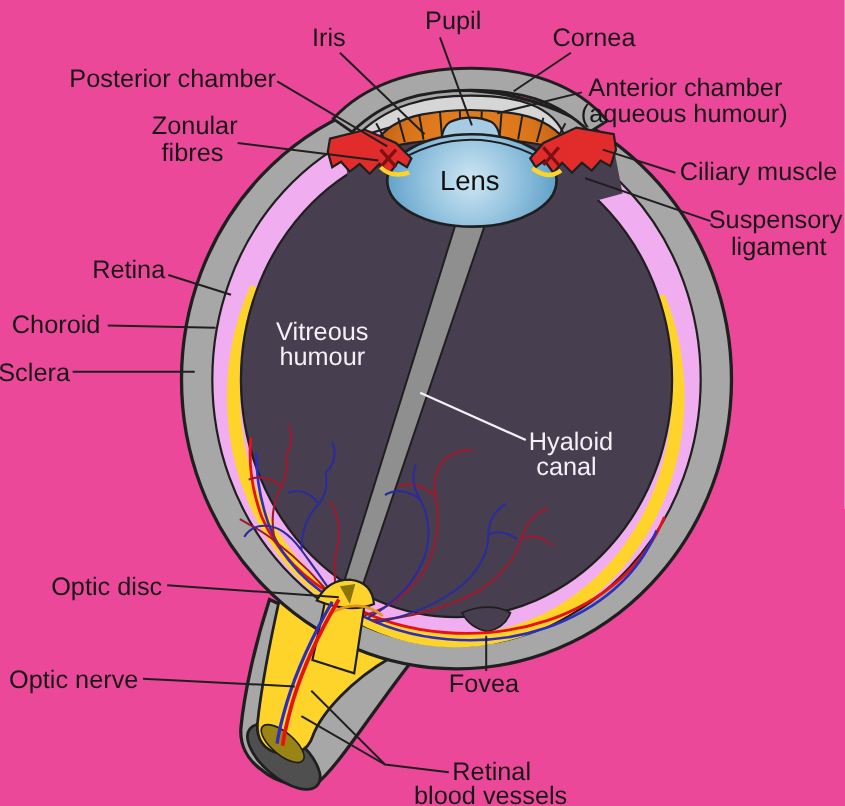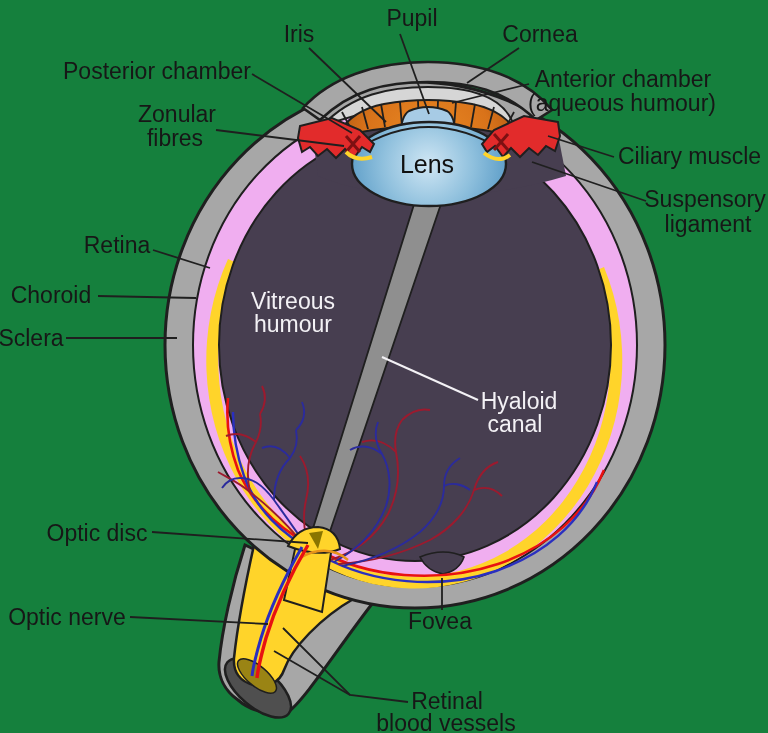--- a/index.html
+++ b/index.html
@@ -1,16 +1,16 @@
 <!DOCTYPE html>
 <html><head>
 <meta charset="utf-8">
 <style>
   html,body{margin:0;padding:0;background:#ffffff;}
-  .stage{position:relative;width:768px;height:733px;background:#15803d;overflow:hidden;
+  .stage{position:relative;width:768px;height:733px;background:#ec4899;overflow:hidden;
          font-family:"Liberation Sans", sans-serif;}
   svg{display:block;}
   text{font-family:"Liberation Sans", sans-serif;fill:#171717;font-size:23px;}
   text.white{fill:#f3f1f5;}
   text.lens{font-size:25px;fill:#101010;}
   .leader{stroke:#1f1f1f;stroke-width:1.8;fill:none;}
   .leaderw{stroke:#f3f1f5;stroke-width:2;fill:none;}
 </style>
 </head>
 <body>

